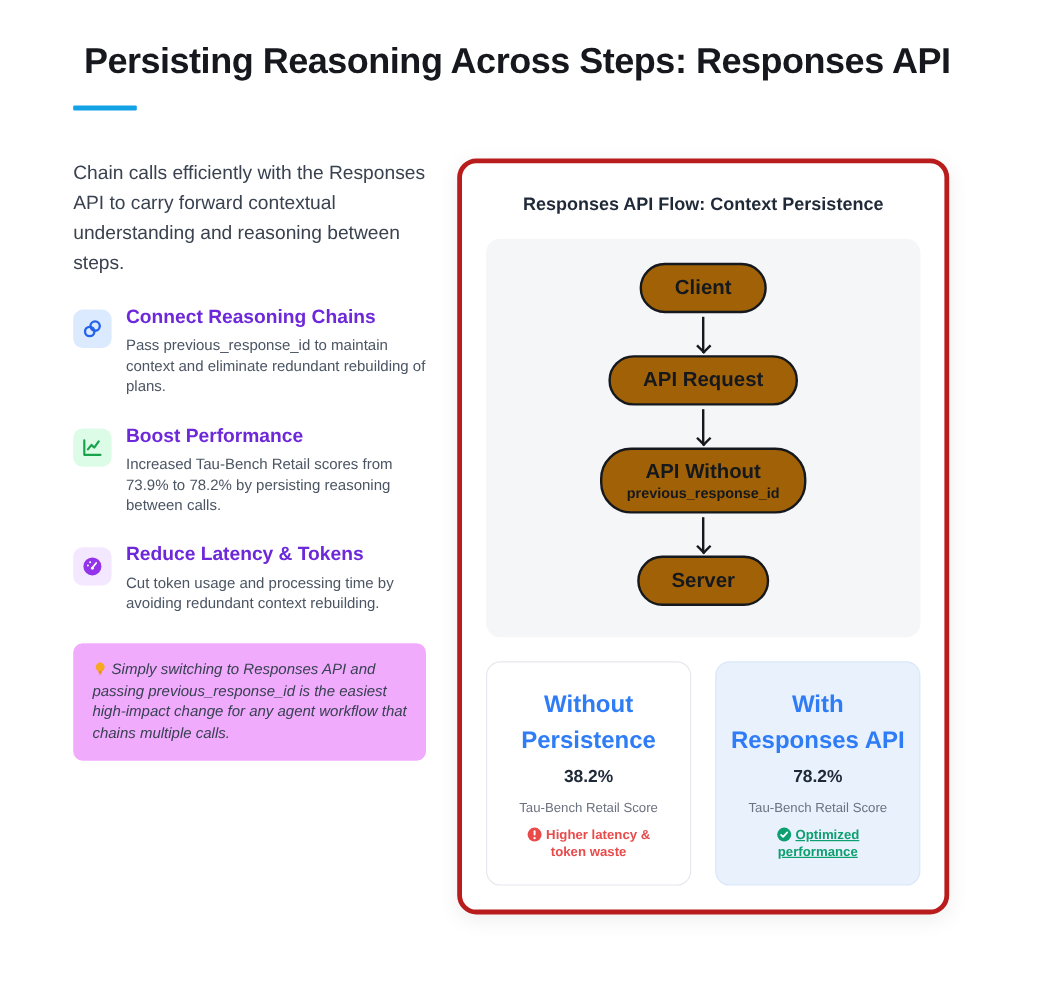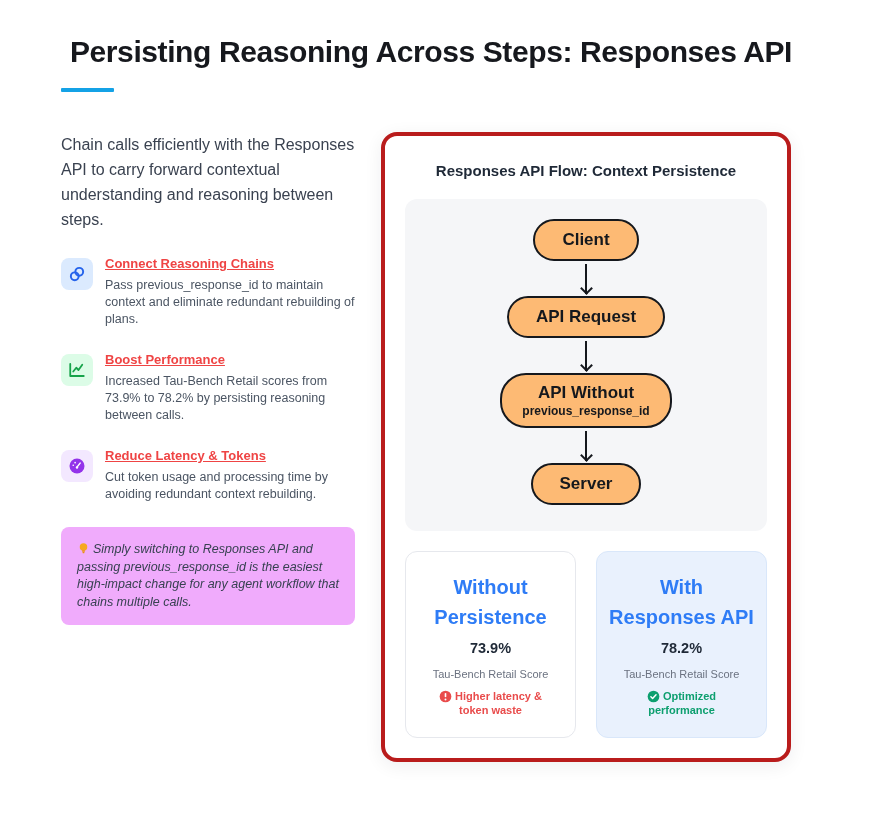--- a/index.html
+++ b/index.html
@@ -26,21 +26,21 @@
   .intro { font-size:16px; line-height:25px; color:#3a4250; margin-bottom:24px; }
 
   .feature { display:flex; gap:12px; margin-bottom:24px; }
   .f-iconbox {
     width:32px; height:32px; flex:none; border-radius:8px;
     display:flex; align-items:center; justify-content:center; margin-top:2px;
   }
   .f-iconbox.blue   { background:#dbeafe; }
   .f-iconbox.green  { background:#dcfce7; }
   .f-iconbox.purple { background:#f3e8ff; }
-  .f-title { font-size:13px; font-weight:bold; color:#ef4444; margin-bottom:6px;text-decoration:underline; }
+  .f-title { font-size:16px; font-weight:bold; color:#6d28d9; margin-bottom:6px; }
   .f-body  { font-size:12.5px; line-height:17px; color:#4b5563; }
 
   .tip-box {
     margin-top:14px; background:#f0abfc; border-radius:8px;
     padding:14px 16px; font-size:12.5px; line-height:17.5px;
     font-style:italic; color:#374151;
   }
   .bulb { vertical-align:-2px; margin-right:3px; }
 
   
@@ -50,21 +50,21 @@
     box-shadow:0 4px 18px rgba(15,23,42,0.07);
     padding:26px 20px 20px;
   }
   .panel-title { text-align:center; font-size:15px; font-weight:bold; color:#1f2937; margin-bottom:20px; }
 
   .diagram {
     background:#f5f6f8; border-radius:12px;
     padding:20px 0 26px; display:flex; flex-direction:column; align-items:center;
   }
   .pill {
-    background:#fdba74; border:2px solid #15181d; border-radius:26px;
+    background:#a16207; border:2px solid #15181d; border-radius:26px;
     padding:9px 27px; text-align:center;
   }
   .pill-label { font-size:17px; font-weight:bold; color:#15181d; white-space:nowrap; }
   .pill.has-sub { padding:8px 20px; }
   .pill-sub { font-size:12px; font-weight:bold; color:#15181d; margin-top:1px; white-space:nowrap; }
 
   .arrow { display:flex; flex-direction:column; align-items:center; margin:3px 0; }
   .arrow-line { width:2px; height:30px; background:#15181d; }
   .arrow-head {
     width:9px; height:9px;
@@ -74,21 +74,21 @@
 
   .cards-row { display:flex; gap:20px; margin-top:20px; }
   .cmp-card { flex:1; border-radius:12px; padding:20px 12px; text-align:center; }
   .cmp-card.plain     { background:#ffffff; border:1px solid #e6e8ed; }
   .cmp-card.highlight { background:#e9f1fd; border:1px solid #d9e7fa; }
   .cmp-title { font-size:20px; line-height:30px; font-weight:bold; color:#2e7cf6; margin-bottom:8px; }
   .cmp-score { font-size:14.5px; font-weight:bold; color:#1f2937; margin-bottom:12px; }
   .cmp-label { font-size:11px; color:#6b7280; margin-bottom:9px; }
   .cmp-status { font-size:11px; font-weight:bold; line-height:14px; padding:0 10px; }
   .cmp-status.negative { color:#e94b4b; }
-  .cmp-status.positive { color:#0d9f6f; }
+  .cmp-status.positive { color:#0d9f6f;text-decoration:underline; }
   .cmp-status svg { vertical-align:-3px; margin-right:3px; }
 </style>
 </head>
 <body>
 
 <div class="page">
 
   <h1 class="h1">Persisting Reasoning Across Steps: Responses API</h1>
   <div class="accent-bar"></div>
 
@@ -187,21 +187,21 @@
         <div class="pill">
           <div class="pill-label">Server</div>
         </div>
 
       </div>
 
       <div class="cards-row">
 
         <div class="cmp-card plain">
           <div class="cmp-title">Without Persistence</div>
-          <div class="cmp-score">73.9%</div>
+          <div class="cmp-score">38.2%</div>
           <div class="cmp-label">Tau-Bench Retail Score</div>
           <div class="cmp-status negative">
             <svg width="13" height="13" viewBox="0 0 16 16">
               <circle cx="8" cy="8" r="7.2" fill="#e94b4b"></circle>
               <rect x="7" y="3.6" width="2" height="5.4" rx="1" fill="#ffffff"></rect>
               <circle cx="8" cy="11.6" r="1.2" fill="#ffffff"></circle>
             </svg><span>Higher latency &amp; token waste</span>
           </div>
         </div>
 

